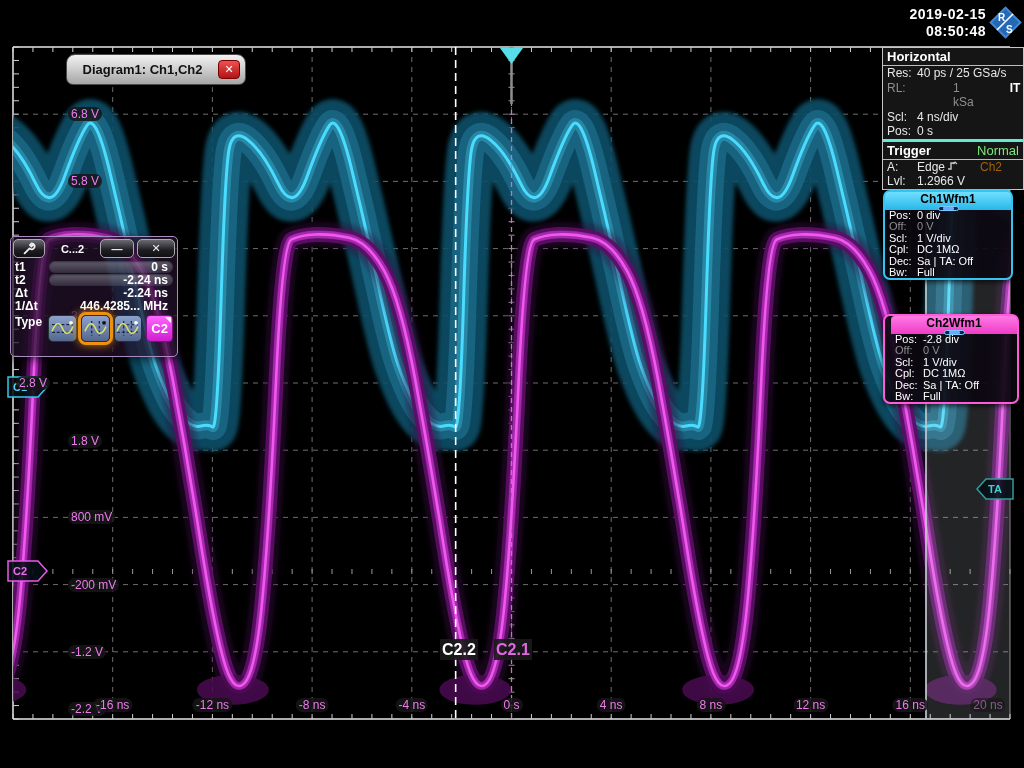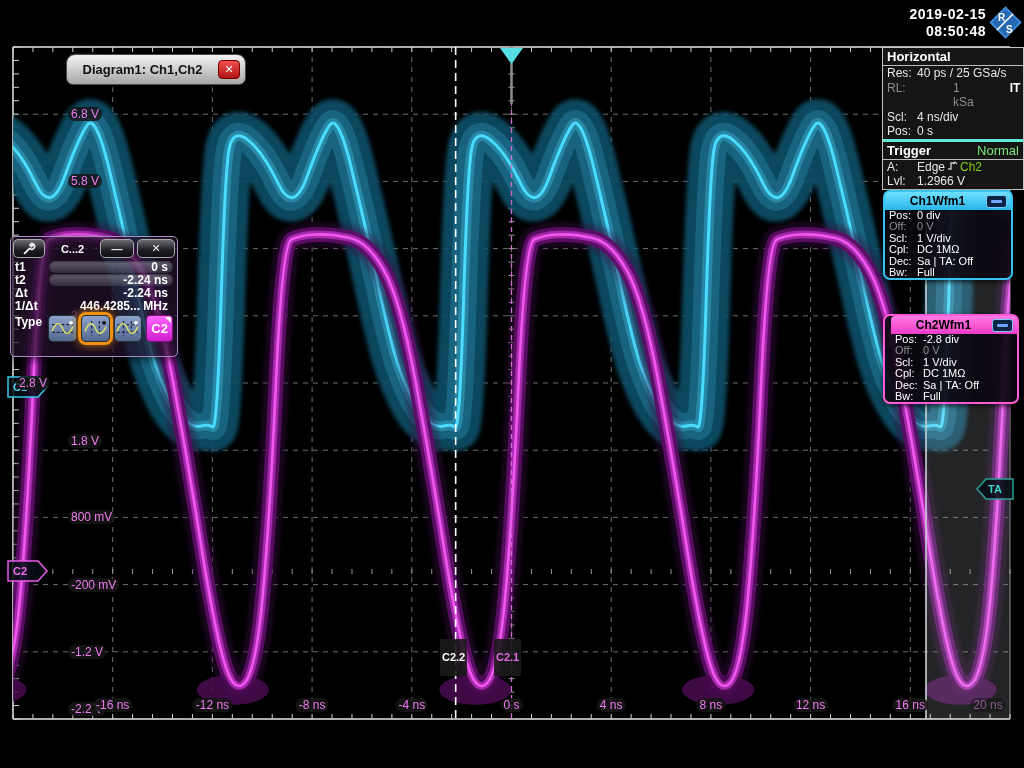--- a/index.html
+++ b/index.html
@@ -25,28 +25,28 @@
   .info{position:absolute;left:882px;top:47px;width:140px;background:#151515;
     border:1px solid #c6c6c6;color:#e8e8e8;font-size:12px;}
   .info .hdr{font-weight:bold;font-size:13px;color:#fff;padding:1px 4px;border-bottom:1px solid #bdbdbd;}
   .info .row{display:flex;padding:0 4px;line-height:14.5px;}
   .info .lab{width:30px;flex:none;}
   .info .dim,.info .dim *{color:#8e8e8e;gap:36px;}
   .info .it{margin-left:auto;color:#fff;font-weight:bold;}
   .trig-hdr{display:flex;font-weight:bold;font-size:13px;color:#fff;padding:1px 4px;
     border-top:3px solid #5eead4;border-bottom:1px solid #bdbdbd;}
   .trig-mode{margin-left:auto;font-weight:normal;}
-  .ch2-col{color:#84cc16;}
+  .ch2-col{color:#a16207;margin-left:20px;}
   .edge-ic{display:inline-block;width:11px;height:11px;margin:0 2px;}
 
   
   .wbox{position:absolute;left:883px;width:126px;border-radius:7px;border:2px solid;
     background:rgba(12,8,16,.92);color:#fff;font-size:11px;box-shadow:0 2px 5px rgba(0,0,0,.7);}
   .wbox .whdr{display:flex;align-items:center;border-radius:4px 4px 0 0;height:18px;
-    color:#000;font-weight:bold;font-size:12px;padding:0 4px;}
+    color:#000;font-weight:bold;font-size:12px;padding:0 4px;flex-direction:column;}
   .wbox .whdr .t{flex:1;text-align:center;}
   .minbtn{width:19px;height:11px;border-radius:3px;background:#0d2545;border:1px solid #79c8ff;
     display:flex;align-items:center;justify-content:center;}
   .minbtn i{display:block;width:11px;height:3px;background:#6fa6ff;border-radius:1px;}
   .wbox .row{display:flex;line-height:11.4px;padding:0 4px;}
   .wbox .lab{width:28px;flex:none;}
   .wbox .row.dim{color:#8e8e8e;}
   #ch1box{top:190px;border-color:#35c4f2;}
   #ch1box .whdr{background:linear-gradient(#6fe0ff,#28b6e8);}
   #ch2box{top:314px;border-color:#ff5ad8;padding-left:6px;}
@@ -74,22 +74,22 @@
   .c2btn{margin-left:auto;width:27px;height:25px;border-radius:4px;position:relative;
     background:linear-gradient(#ff66ff,#cf1ecf);color:#fff;font-weight:bold;font-size:13px;
     display:flex;align-items:center;justify-content:center;border:1px solid #801080;}
   .c2btn .tri{position:absolute;right:1px;top:1px;width:0;height:0;
     border-left:6px solid transparent;border-top:6px solid #fff;}
 
   
   .axlab{position:absolute;background:rgba(22,22,22,.85);color:#ef7bef;font-size:12px;
     line-height:14px;padding:0 3px;white-space:nowrap;border-radius:7px;}
   .axlab.dimmed{color:#8e5a90;background:rgba(22,22,22,.55);}
-  .curslab{position:absolute;background:rgba(25,25,25,.9);font-size:11px;font-weight:bold;
-    line-height:13px;padding:12px 2px;}
+  .curslab{position:absolute;background:rgba(25,25,25,.9);font-size:16px;font-weight:bold;
+    line-height:13px;padding:4px 2px;}
 </style>
 </head>
 <body>
 
 <div id="stage">
 
   <svg id="wave-svg" width="1024" height="768" viewBox="0 0 1024 768">
     <defs>
       <clipPath id="gridclip">
           <rect x="13" y="47" width="997" height="672"></rect>

